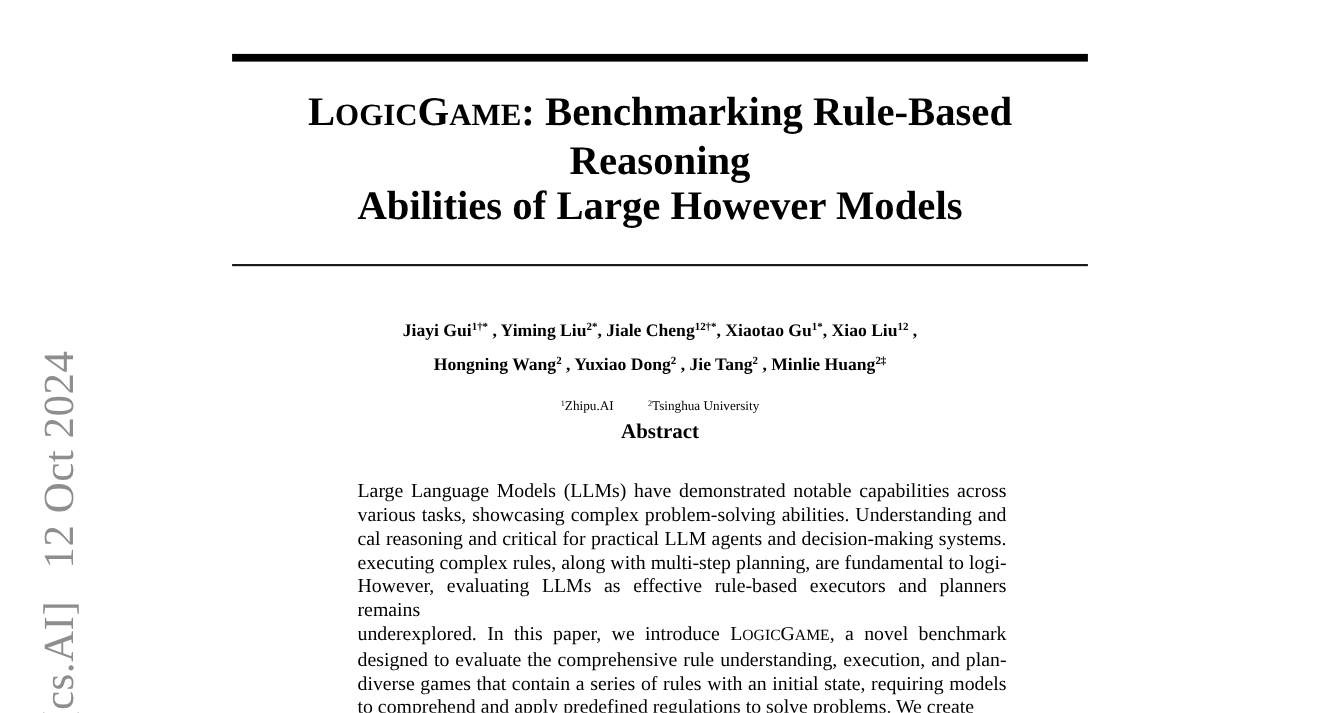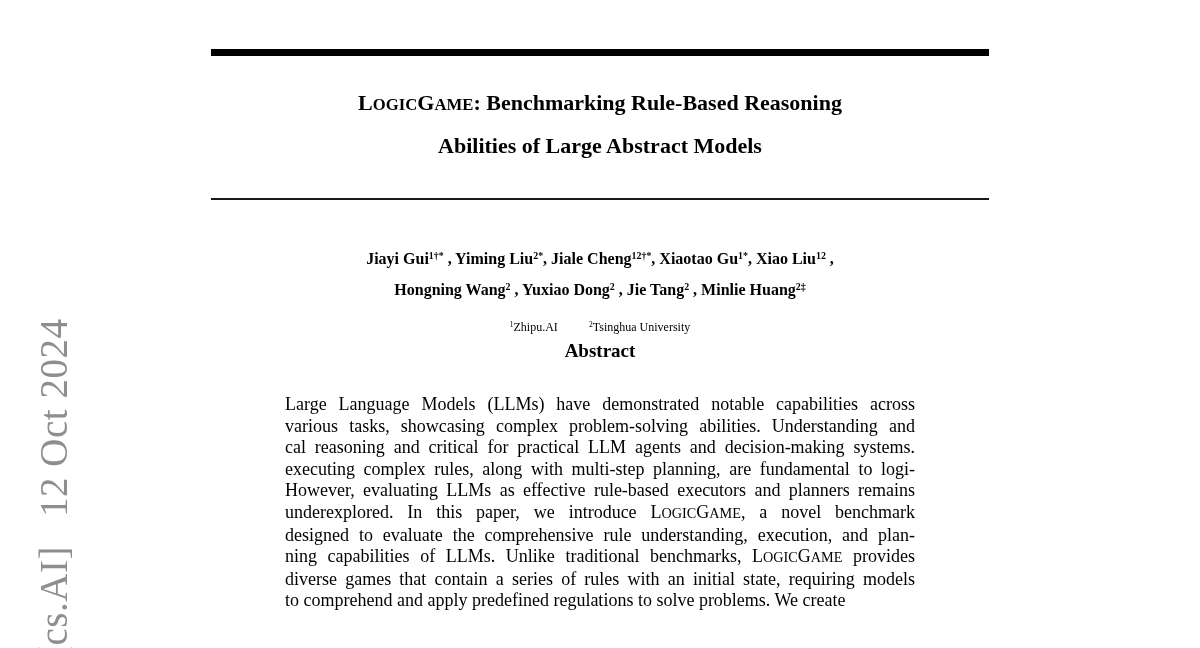--- a/index.html
+++ b/index.html
@@ -44,21 +44,21 @@
   .rule-thin {
     margin-top: 32px;
     height: 2px;
     background: #1a1a1a;
   }
 
   .title {
     margin-top: 26px;
     text-align: center;
     font-weight: bold;
-    font-size: 22px;
+    font-size: 37px;
     line-height: 41px;
     color: #000000;
   }
   .title .sc { font-size: 0.76em; }
 
   .authors {
     margin-top: 43px;
     text-align: center;
     font-weight: bold;
     font-size: 16px;
@@ -86,39 +86,39 @@
     font-size: 19px;
     line-height: 26px;
   }
   .abstract-body {
     width: 630px;
     margin: 30px auto 0;
     font-size: 18px;
     line-height: 21.6px;
     color: #000000;
   }
-  .abs-line { text-align: justify; }
+  .abs-line { text-align: justify; margin-left: 40px; }
   .abs-line.just { text-align-last: justify; }
 </style>
 </head>
 <body>
 
 <div id="page">
 
   <div id="watermark" style="color: rgb(142, 142, 142);">
     <span class="wm-cat">[cs.AI]</span><span class="wm-date">12 Oct 2024</span>
   </div>
 
   <div id="column">
 
     <div class="rule-thick"></div>
 
     <div class="title">
       <div><span>L</span><span class="sc">OGIC</span><span>G</span><span class="sc">AME</span><span>: Benchmarking Rule-Based Reasoning</span></div>
-      <div>Abilities of Large Abstract Models</div>
+      <div>Abilities of Large However Models</div>
     </div>
 
     <div class="rule-thin"></div>
 
     <div class="authors">
       <div><span>Jiayi Gui</span><span class="sup">1†*</span><span> , Yiming Liu</span><span class="sup">2*</span><span>, Jiale Cheng</span><span class="sup">12†*</span><span>, Xiaotao Gu</span><span class="sup">1*</span><span>, Xiao Liu</span><span class="sup">12</span><span> ,</span></div>
       <div><span>Hongning Wang</span><span class="sup">2</span><span> , Yuxiao Dong</span><span class="sup">2</span><span> , Jie Tang</span><span class="sup">2</span><span> , Minlie Huang</span><span class="sup">2‡</span></div>
     </div>
 
     <div class="affils"><span class="sup">1</span><span>Zhipu.AI</span><span class="gap"></span><span class="sup">2</span><span>Tsinghua University</span></div>
@@ -126,19 +126,18 @@
     <div class="abstract-heading">Abstract</div>
 
     <div class="abstract-body">
         <div class="abs-line just"><span>Large Language Models (LLMs) have demonstrated notable capabilities across</span></div>
         <div class="abs-line just"><span>various tasks, showcasing complex problem-solving abilities. Understanding and</span></div>
         <div class="abs-line just"><span>cal reasoning and critical for practical LLM agents and decision-making systems.</span></div>
         <div class="abs-line just"><span>executing complex rules, along with multi-step planning, are fundamental to logi-</span></div>
         <div class="abs-line just"><span>However, evaluating LLMs as effective rule-based executors and planners remains</span></div>
         <div class="abs-line just"><span>underexplored. In this paper, we introduce </span><span>L</span><span class="sc">OGIC</span><span>G</span><span class="sc">AME</span><span>, a novel benchmark</span></div>
         <div class="abs-line just"><span>designed to evaluate the comprehensive rule understanding, execution, and plan-</span></div>
-        <div class="abs-line just"><span>ning capabilities of LLMs. Unlike traditional benchmarks, </span><span>L</span><span class="sc">OGIC</span><span>G</span><span class="sc">AME</span><span> provides</span></div>
         <div class="abs-line just"><span>diverse games that contain a series of rules with an initial state, requiring models</span></div>
         <div class="abs-line"><span>to comprehend and apply predefined regulations to solve problems. We create</span></div>
       </div>
 
   </div>
 </div>
 
 </body></html>

